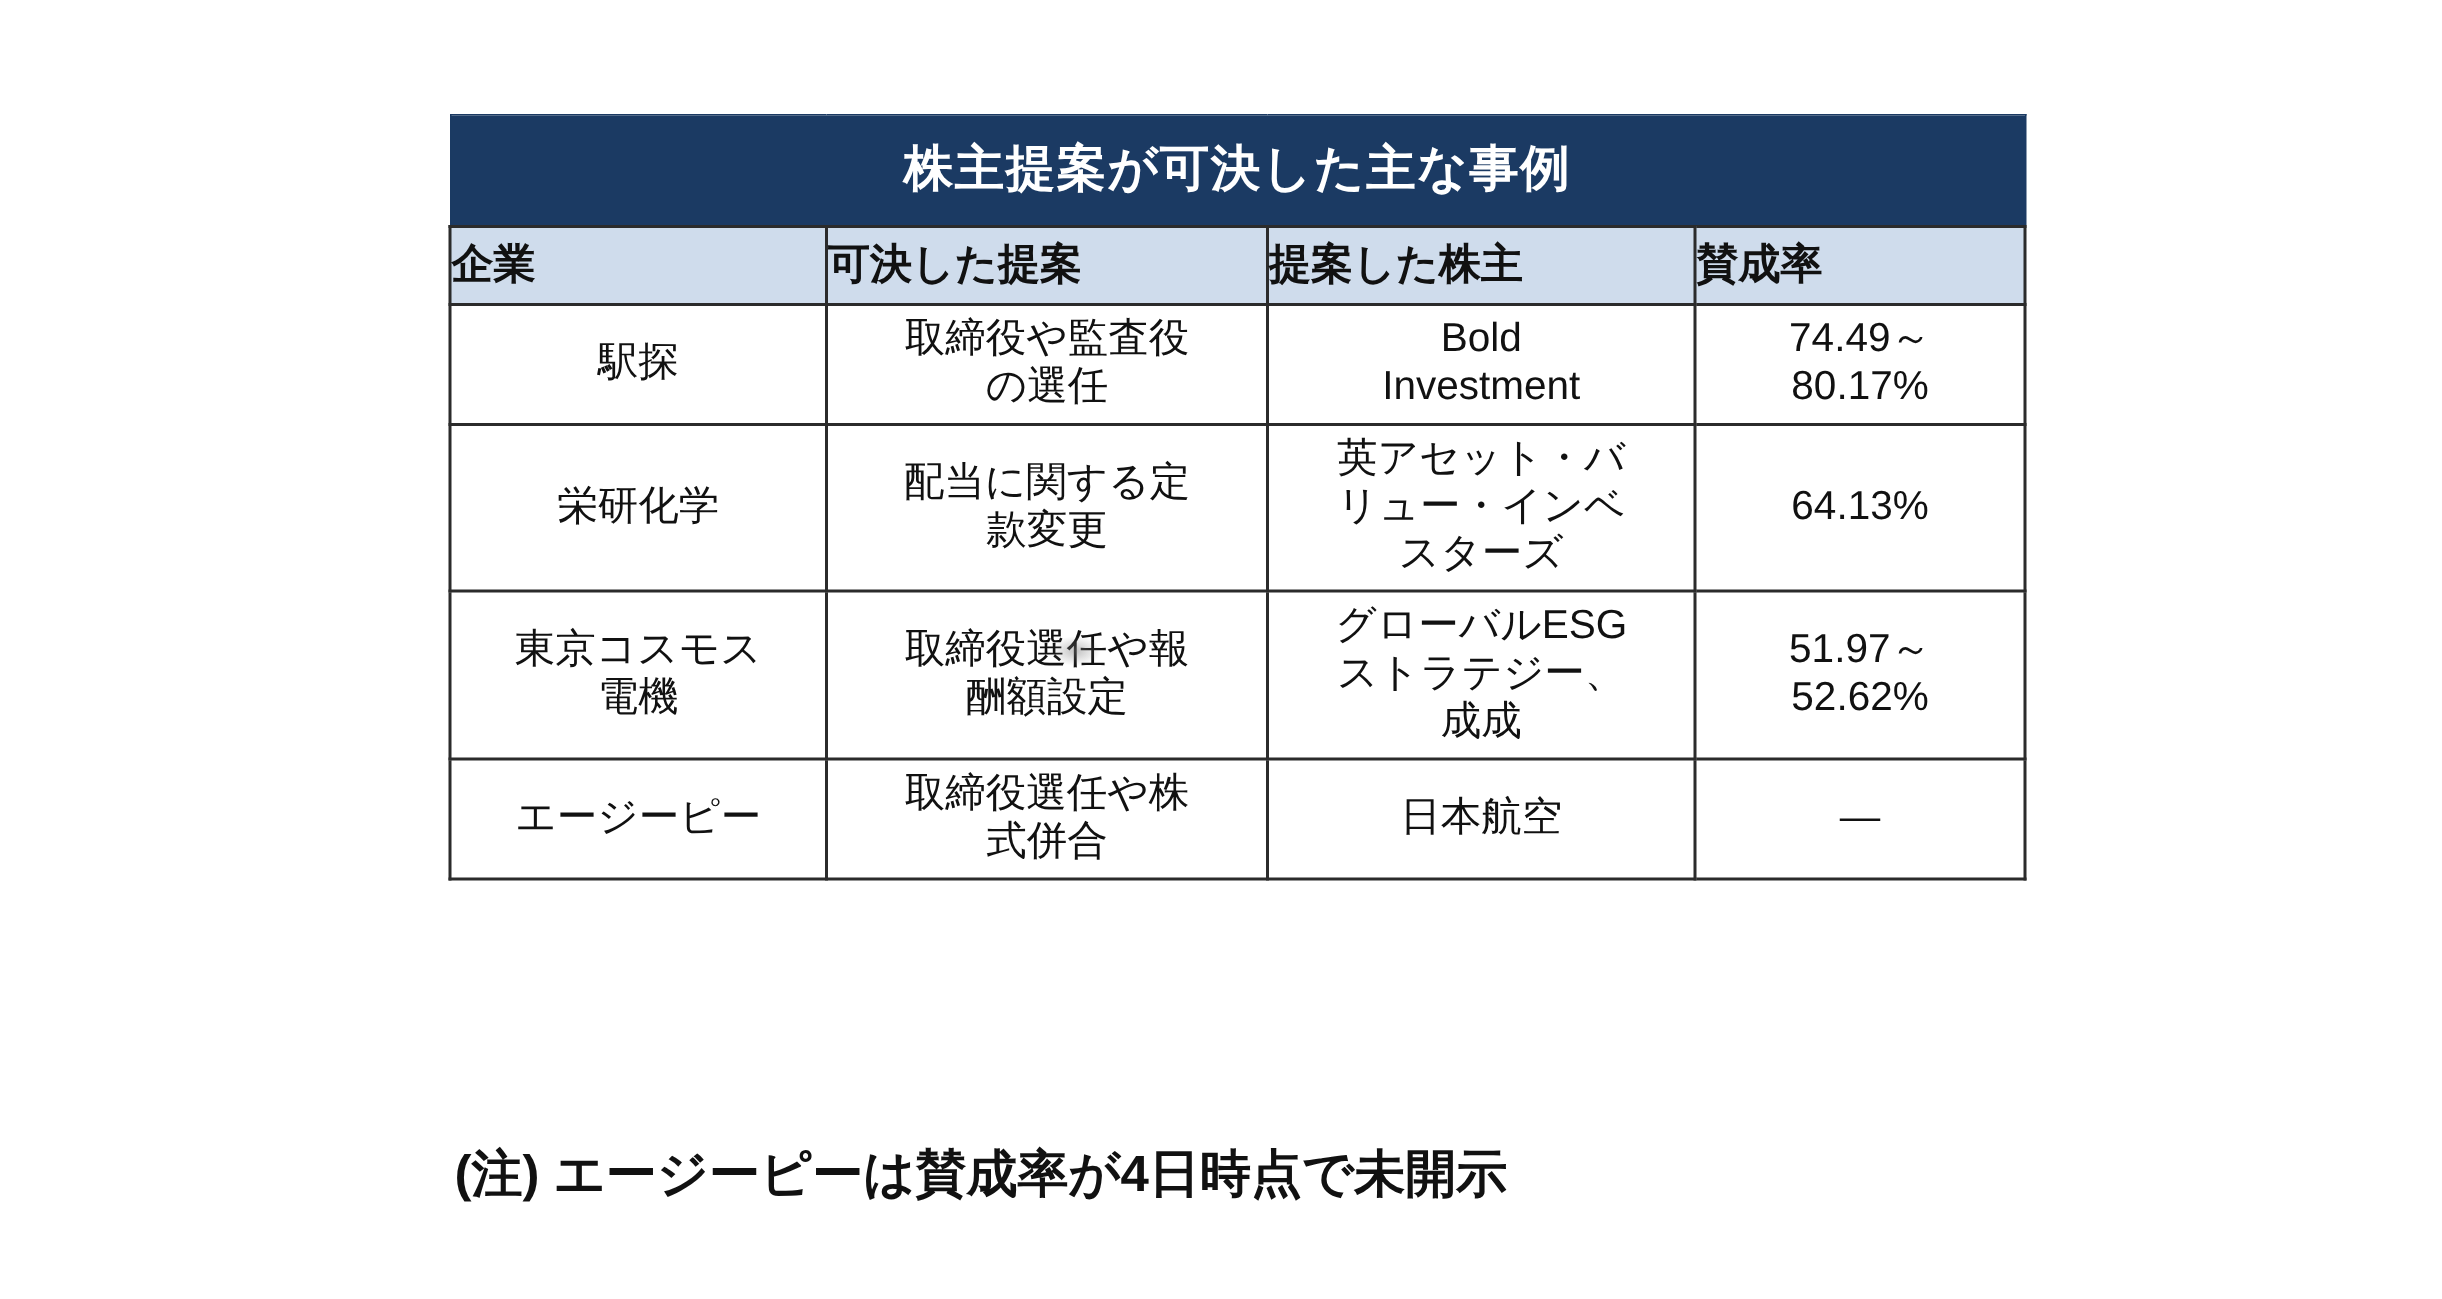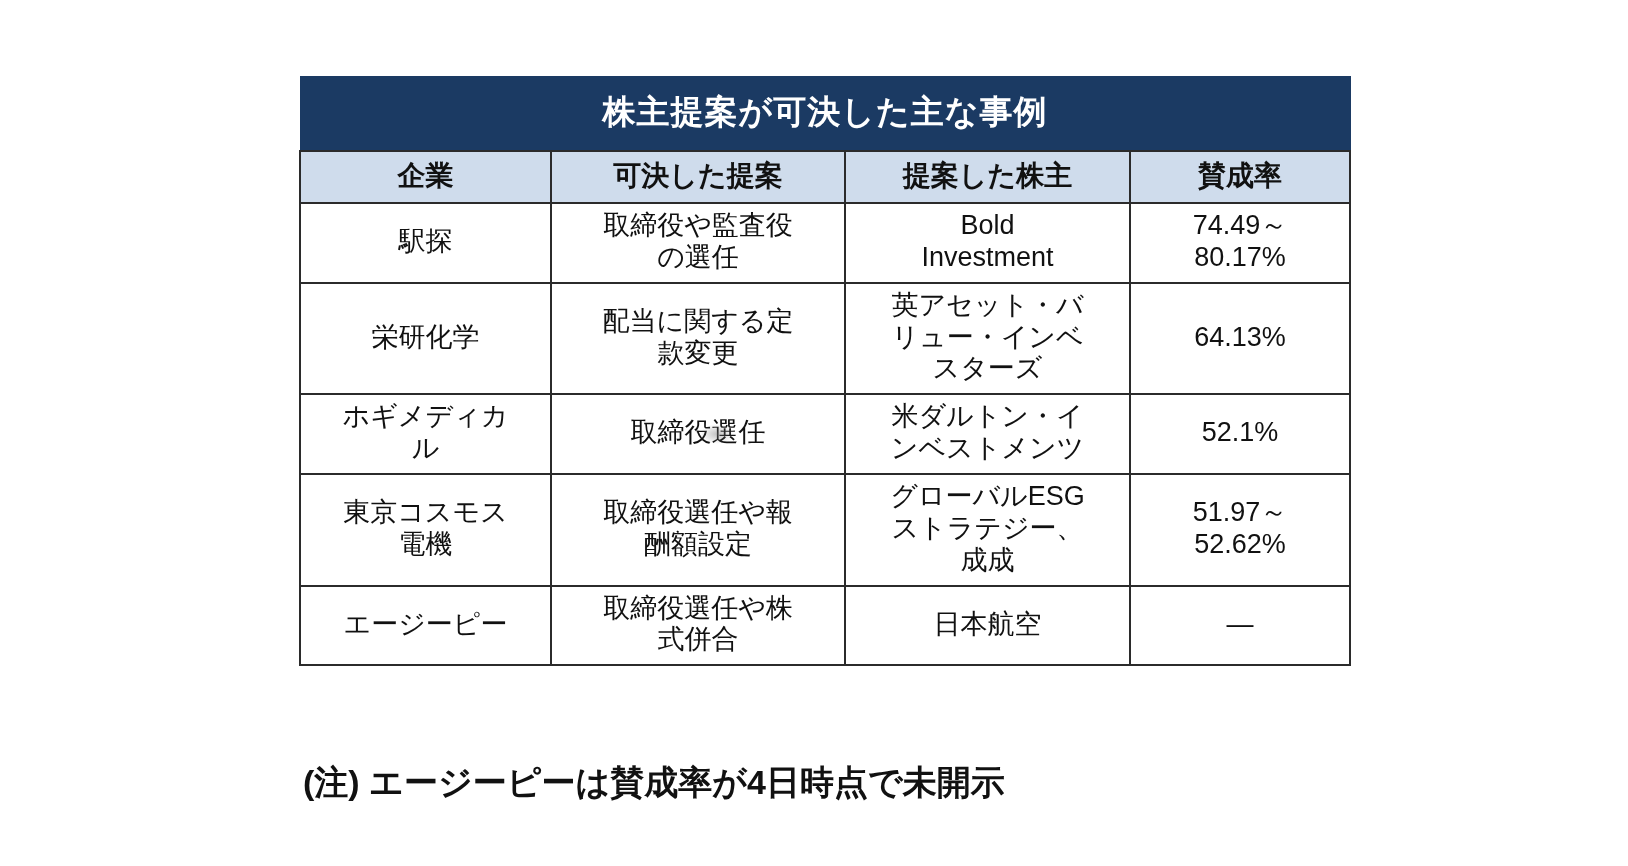--- a/index.html
+++ b/index.html
@@ -48,21 +48,21 @@
     font-weight: bold;
     letter-spacing: 1px;
     padding: 13px 0 15px 0;
     border: 1px solid #1b3a63;
   }
   .head-row th {
     background: #cfdcec;
     color: #111111;
     font-size: 28px;
     font-weight: bold;
-    text-align: center;
+    text-align: left;
     padding: 5px 0 7px 0;
     border: 2px solid #2b2b2b;
     border-top: 2px solid #2b2b2b;
   }
   .data-table td.cell {
     border: 2px solid #2b2b2b;
     font-size: 27px;
     text-align: center;
     vertical-align: middle;
     line-height: 1.18;
@@ -122,26 +122,20 @@
           <td class="cell">Bold<br>Investment</td>
           <td class="cell ratio">74.49～<br>80.17%</td>
         </tr>
         <tr>
           <td class="cell">栄研化学</td>
           <td class="cell">配当に関する定<br>款変更</td>
           <td class="cell">英アセット・バ<br>リュー・インベ<br>スターズ</td>
           <td class="cell ratio">64.13%</td>
         </tr>
         <tr>
-          <td class="cell">ホギメディカ<br>ル</td>
-          <td class="cell">取締役選任</td>
-          <td class="cell">米ダルトン・イ<br>ンベストメンツ</td>
-          <td class="cell ratio">52.1%</td>
-        </tr>
-        <tr>
           <td class="cell">東京コスモス<br>電機</td>
           <td class="cell">取締役選任や報<br>酬額設定</td>
           <td class="cell">グローバルESG<br>ストラテジー、<br>成成</td>
           <td class="cell ratio">51.97～<br>52.62%</td>
         </tr>
         <tr>
           <td class="cell">エージーピー</td>
           <td class="cell">取締役選任や株<br>式併合</td>
           <td class="cell">日本航空</td>
           <td class="cell ratio">—</td>

